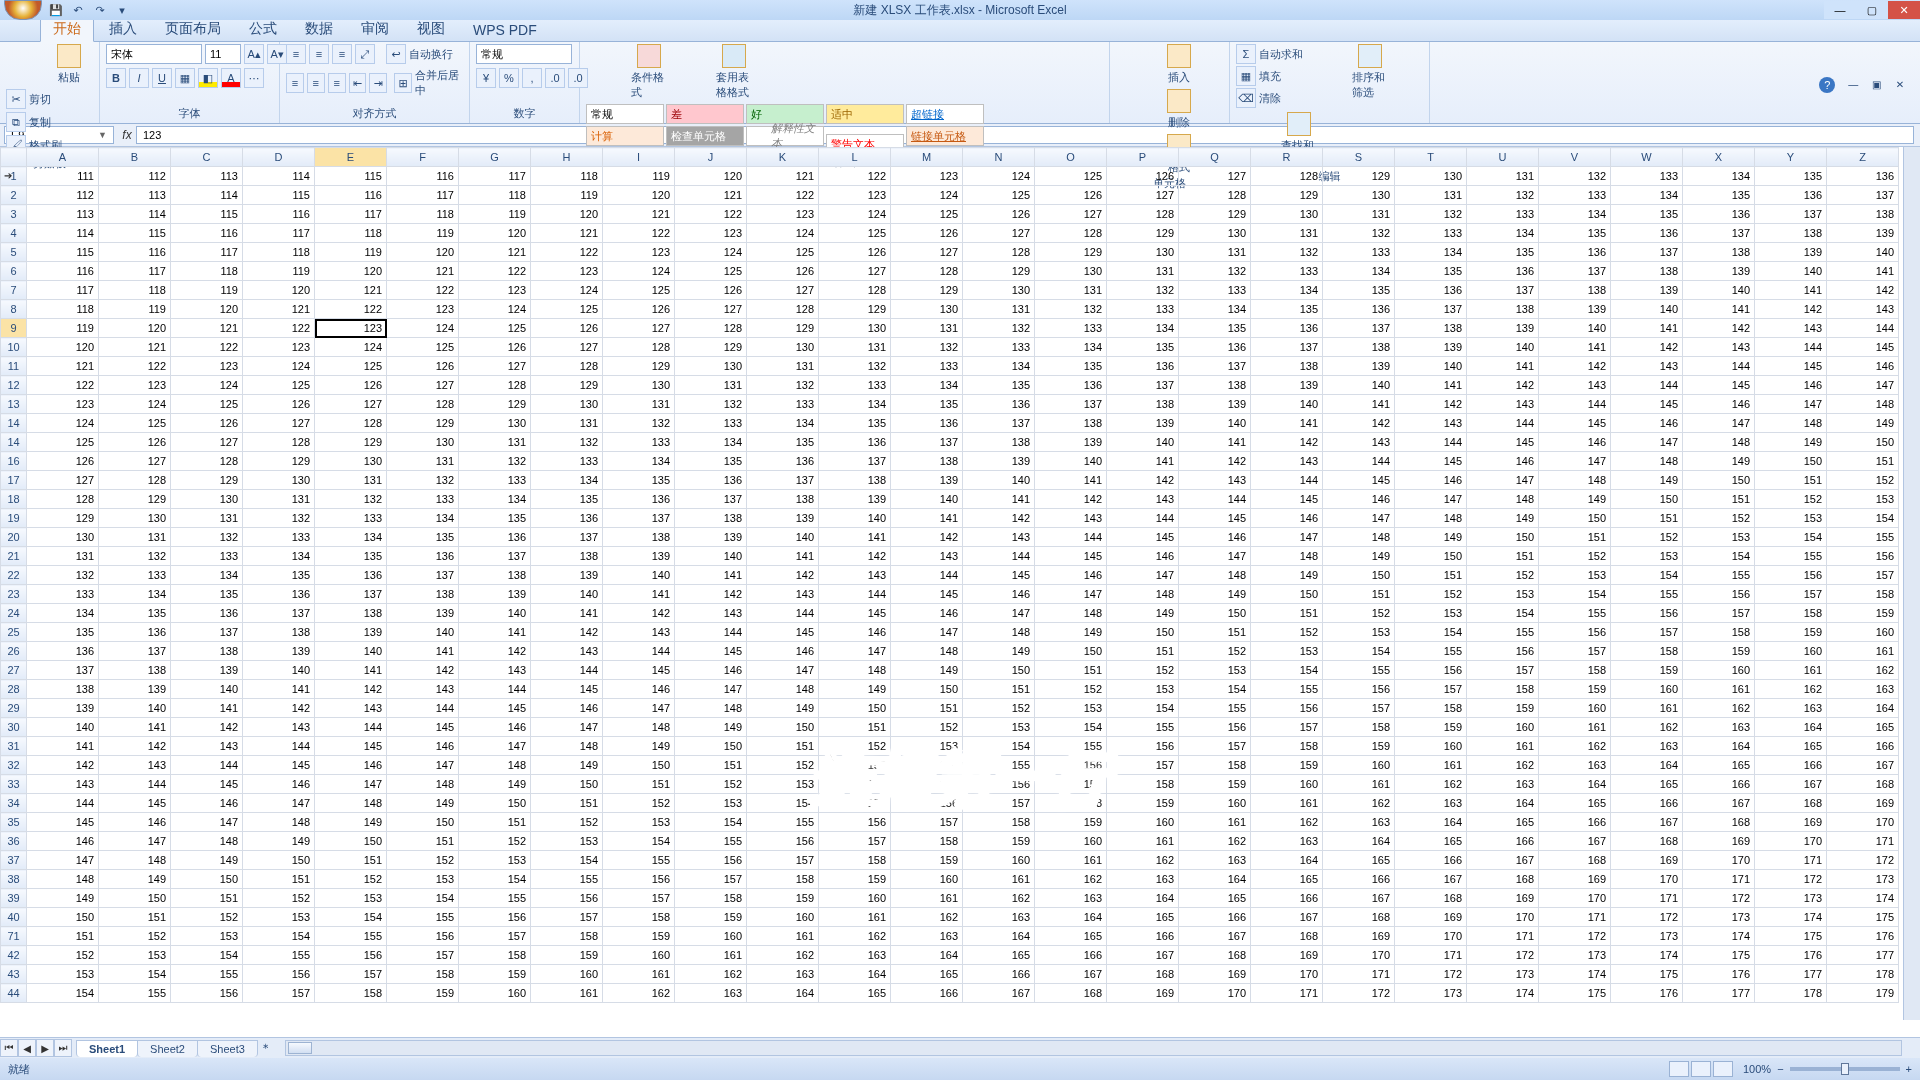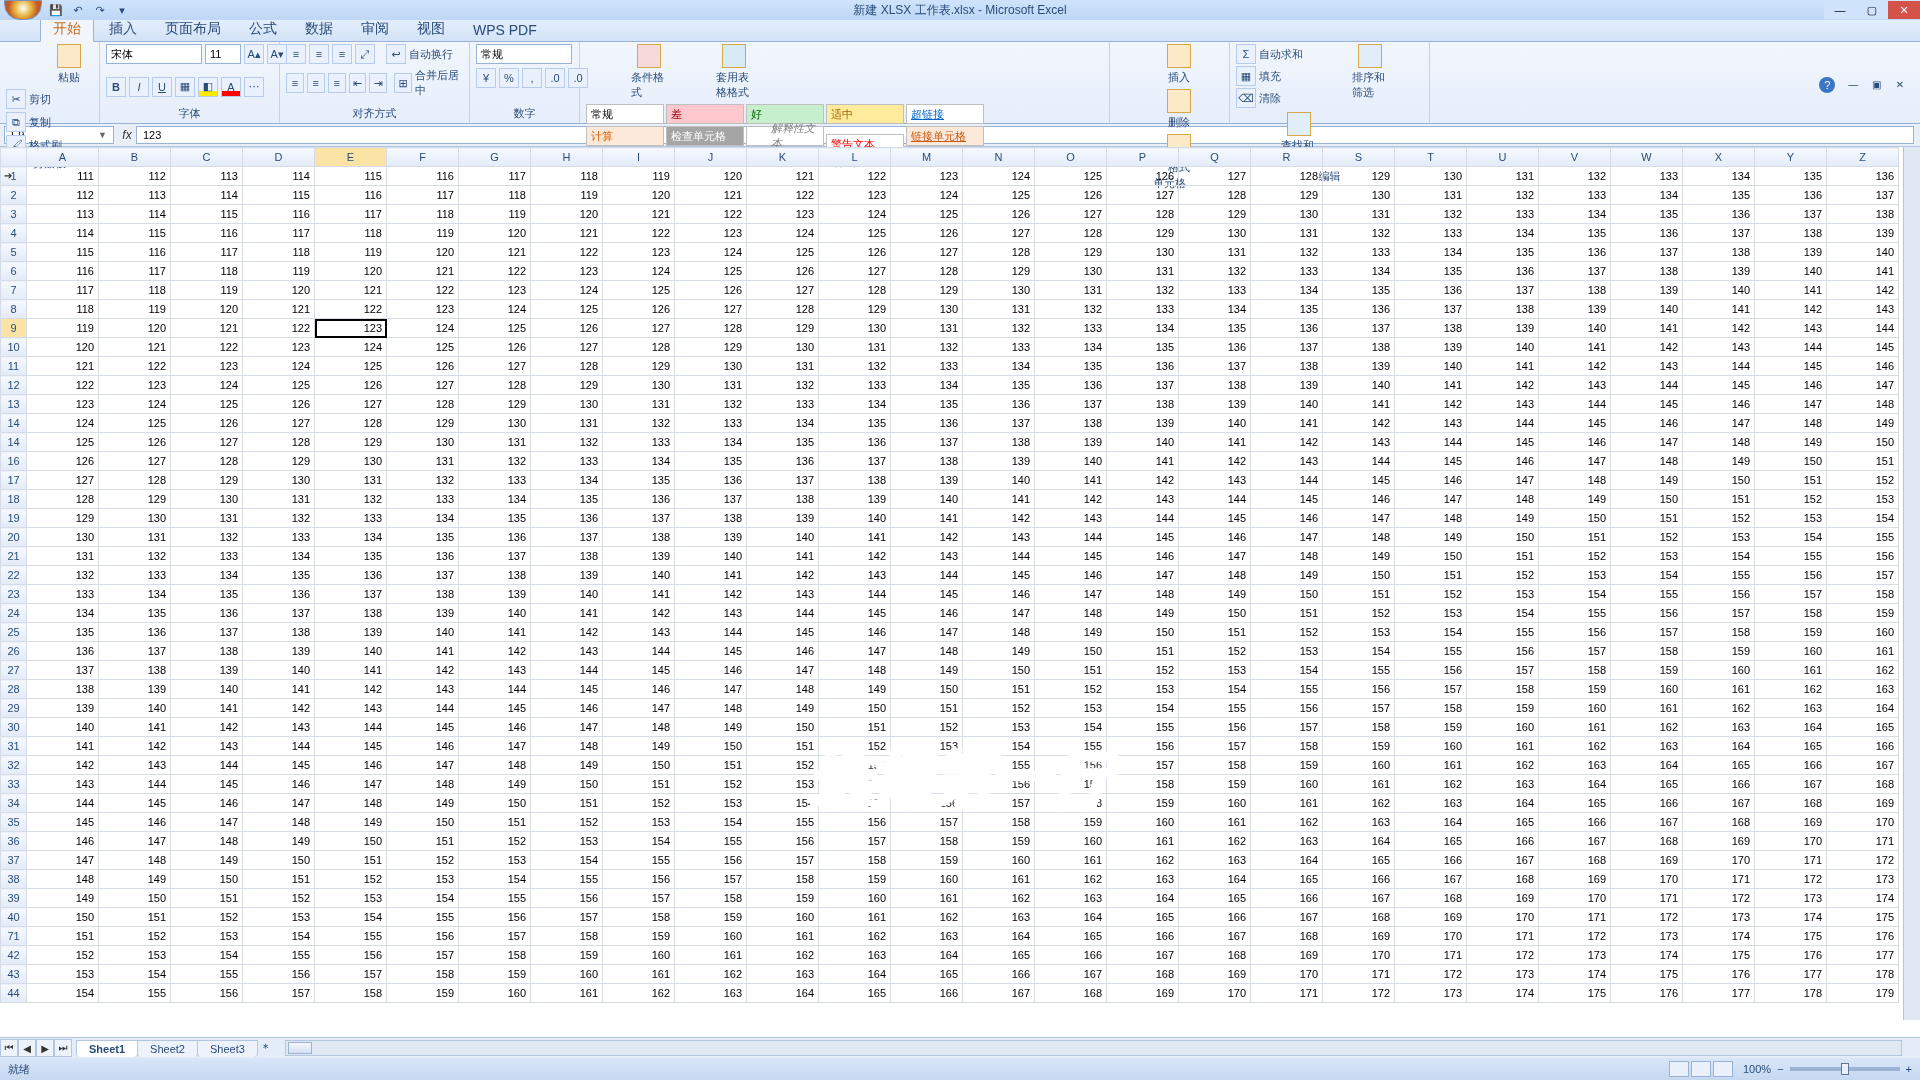--- a/index.html
+++ b/index.html
@@ -128,21 +128,21 @@
         <div class="small-row">
             <span class="small-btn">🖌</span>
             <span style="font-size:11px;color:#2a4c7a">格式刷</span>
           </div>
       </div>
     </div>
     <div class="group-label">剪贴板</div>
   </div>
 
   <div class="group" style="width:180px">
-    <div class="group-body" style="flex-direction:row;gap:4px">
+    <div class="group-body" style="flex-direction:column;gap:4px">
       <div class="small-row">
         <div class="combo" style="width:96px">宋体</div>
         <div class="combo" style="width:36px">11</div>
         <span class="small-btn">A▴</span>
         <span class="small-btn">A▾</span>
       </div>
       <div class="small-row">
         <span class="small-btn">
             <b>B</b>
           </span>

